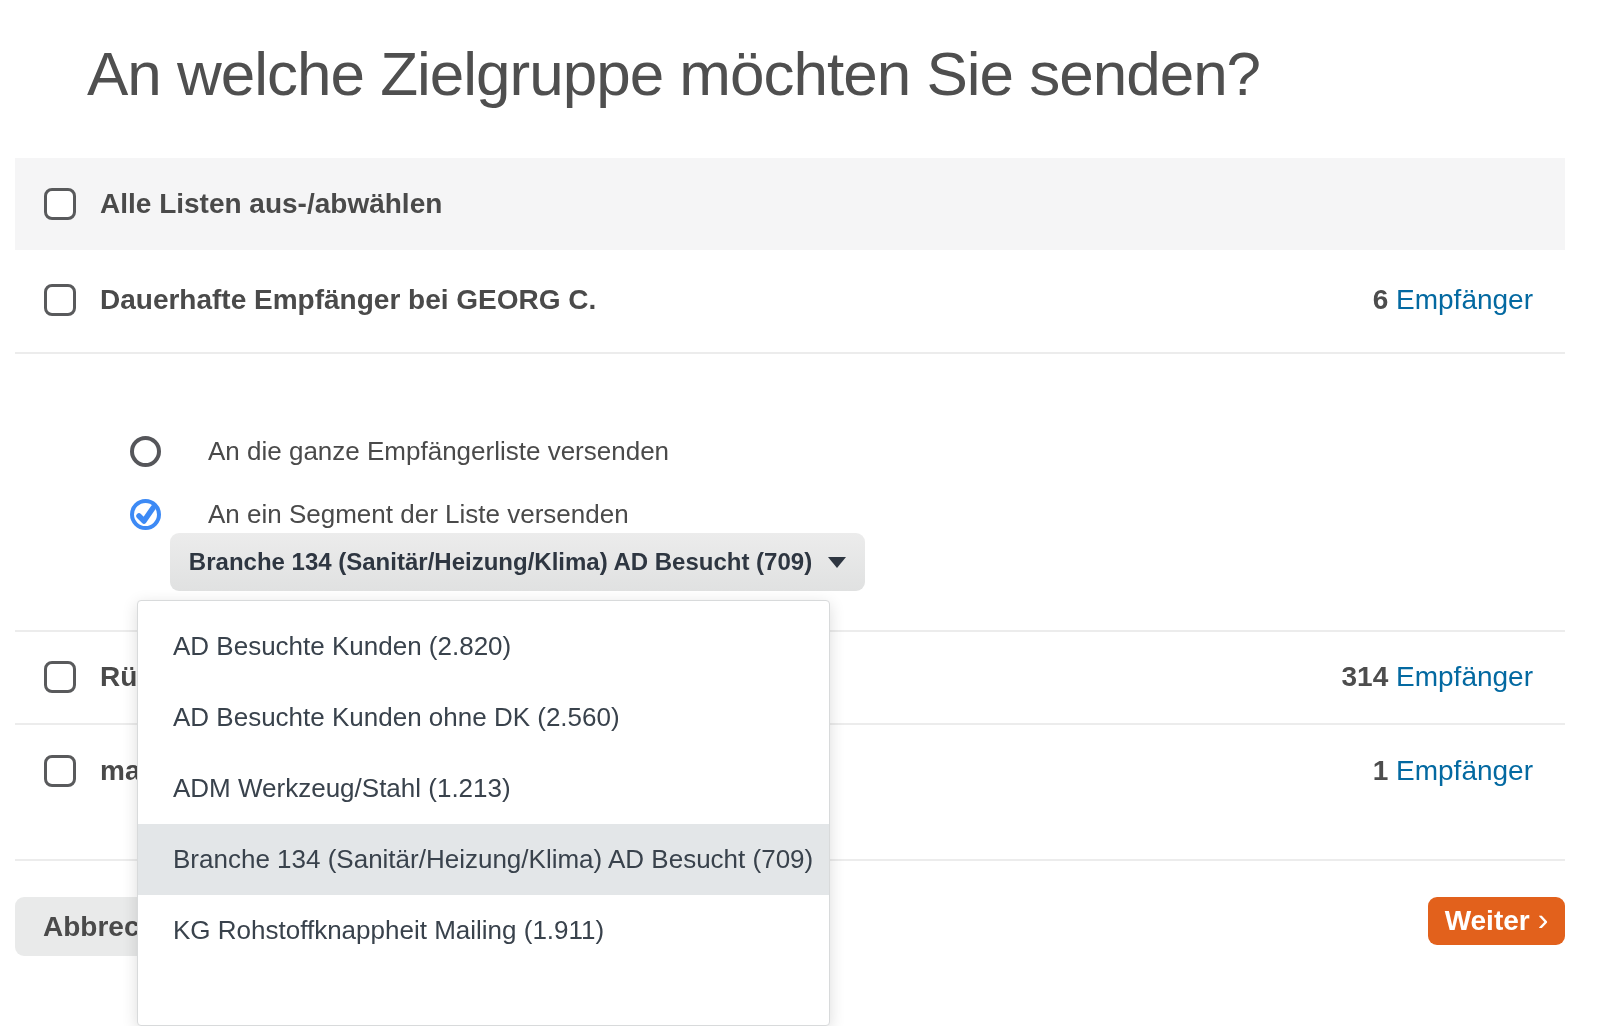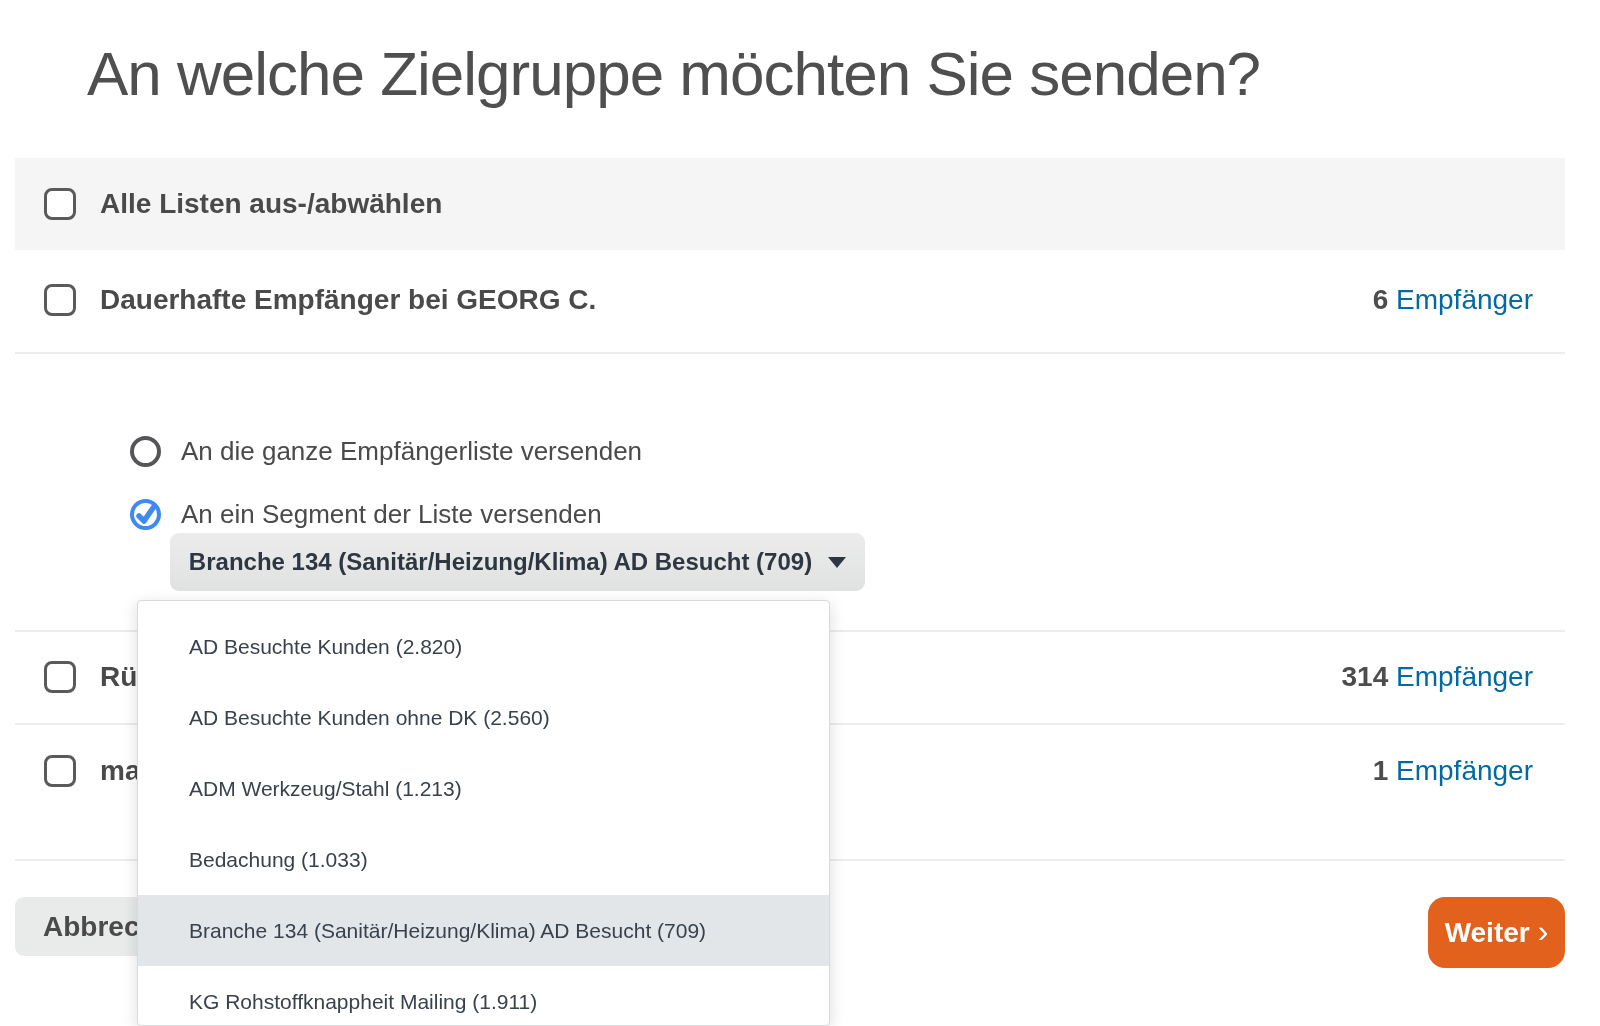--- a/index.html
+++ b/index.html
@@ -28,45 +28,45 @@
               border-radius:8px; background:#fff; flex:none; }
   .checkbox.checked { border-color:#3d8af5; }
   .checkbox.checked svg { position:absolute; top:-10px; left:1px; overflow:visible; }
 
   
   .radio-line { position:absolute; left:130px; display:flex; align-items:center; gap:20px; height:36px; }
   .radio { position:relative; width:31px; height:31px; border:4px solid #55565a; border-radius:50%;
            background:#fff; flex:none; }
   .radio.checked { border-color:#3d8af5; }
   .radio.checked svg { position:absolute; top:1px; left:1px; overflow:visible; }
-  .radio-label { font-size:26px; color:#4a4a4a; white-space:nowrap; }
+  .radio-label { font-size:26px; color:#4a4a4a; white-space:nowrap;margin-left:27px; }
 
   
   .segment-toggle { position:absolute; left:170px; top:533px; width:695px; height:58px;
                     background:linear-gradient(#ececec,#e0e1e1); border:none; border-radius:9px;
                     display:flex; align-items:center; justify-content:center; gap:16px; cursor:pointer; }
   .segment-toggle .toggle-label { font-size:24px; font-weight:700; color:#2e3641; white-space:nowrap; }
   .caret-down { width:0; height:0; border-left:9px solid transparent; border-right:9px solid transparent;
                 border-top:11px solid #2e3641; flex:none; }
 
   
   .menu { position:absolute; left:137px; top:600px; width:693px; height:426px; background:#fff;
           border:1px solid #d8dadb; border-radius:4px; box-shadow:0 4px 16px rgba(0,0,0,0.14);
           z-index:20; padding-top:10px; overflow:hidden; }
-  .menu-item { height:71px; line-height:71px; padding-left:51px; font-size:21px; color:#39424c;
+  .menu-item { height:71px; line-height:71px; padding-left:35px; font-size:26px; color:#39424c;
                white-space:nowrap; cursor:pointer; }
   .menu-item.highlighted { background:#e3e6e8; }
 
   
   .cancel-button { position:absolute; left:15px; top:897px; width:182px; height:59px;
                    background:#e9eaea; border:none; border-radius:9px; text-align:left;
                    padding-left:28px; font-size:28px; font-weight:700; color:#4a4a4a;
                    white-space:nowrap; overflow:hidden; z-index:5; cursor:pointer; }
-  .next-button { position:absolute; left:1428px; top:897px; width:137px; height:71px;
-                 background:#e2611c; border:none; border-radius:17px; display:flex;
+  .next-button { position:absolute; left:1428px; top:897px; width:137px; height:48px;
+                 background:#e2611c; border:none; border-radius:9px; display:flex;
                  align-items:center; justify-content:center; gap:8px; z-index:5; cursor:pointer; }
   .next-button .next-label { font-size:28px; font-weight:700; color:#fff; }
   .next-button .chev { font-size:32px; font-weight:400; color:#fff; line-height:1; margin-top:-4px; }
 </style>
 </head>
 <body>
 
 <div class="page">
 
   <h1 class="title">An welche Zielgruppe möchten Sie senden?</h1>
@@ -130,18 +130,17 @@
   <button class="cancel-button">Abbrechen</button>
   <button class="next-button">
     <span class="next-label">Weiter</span>
     <span class="chev">›</span>
   </button>
 
   <div class="menu">
     <div class="menu-item">AD Besuchte Kunden (2.820)</div>
     <div class="menu-item">AD Besuchte Kunden ohne DK (2.560)</div>
     <div class="menu-item">ADM Werkzeug/Stahl (1.213)</div>
-    <div class="menu-item">Bedachung (1.033)</div>
     <div class="menu-item highlighted">Branche 134 (Sanitär/Heizung/Klima) AD Besucht (709)</div>
     <div class="menu-item">KG Rohstoffknappheit Mailing (1.911)</div>
   </div>
 
 </div>
 
 </body></html>

